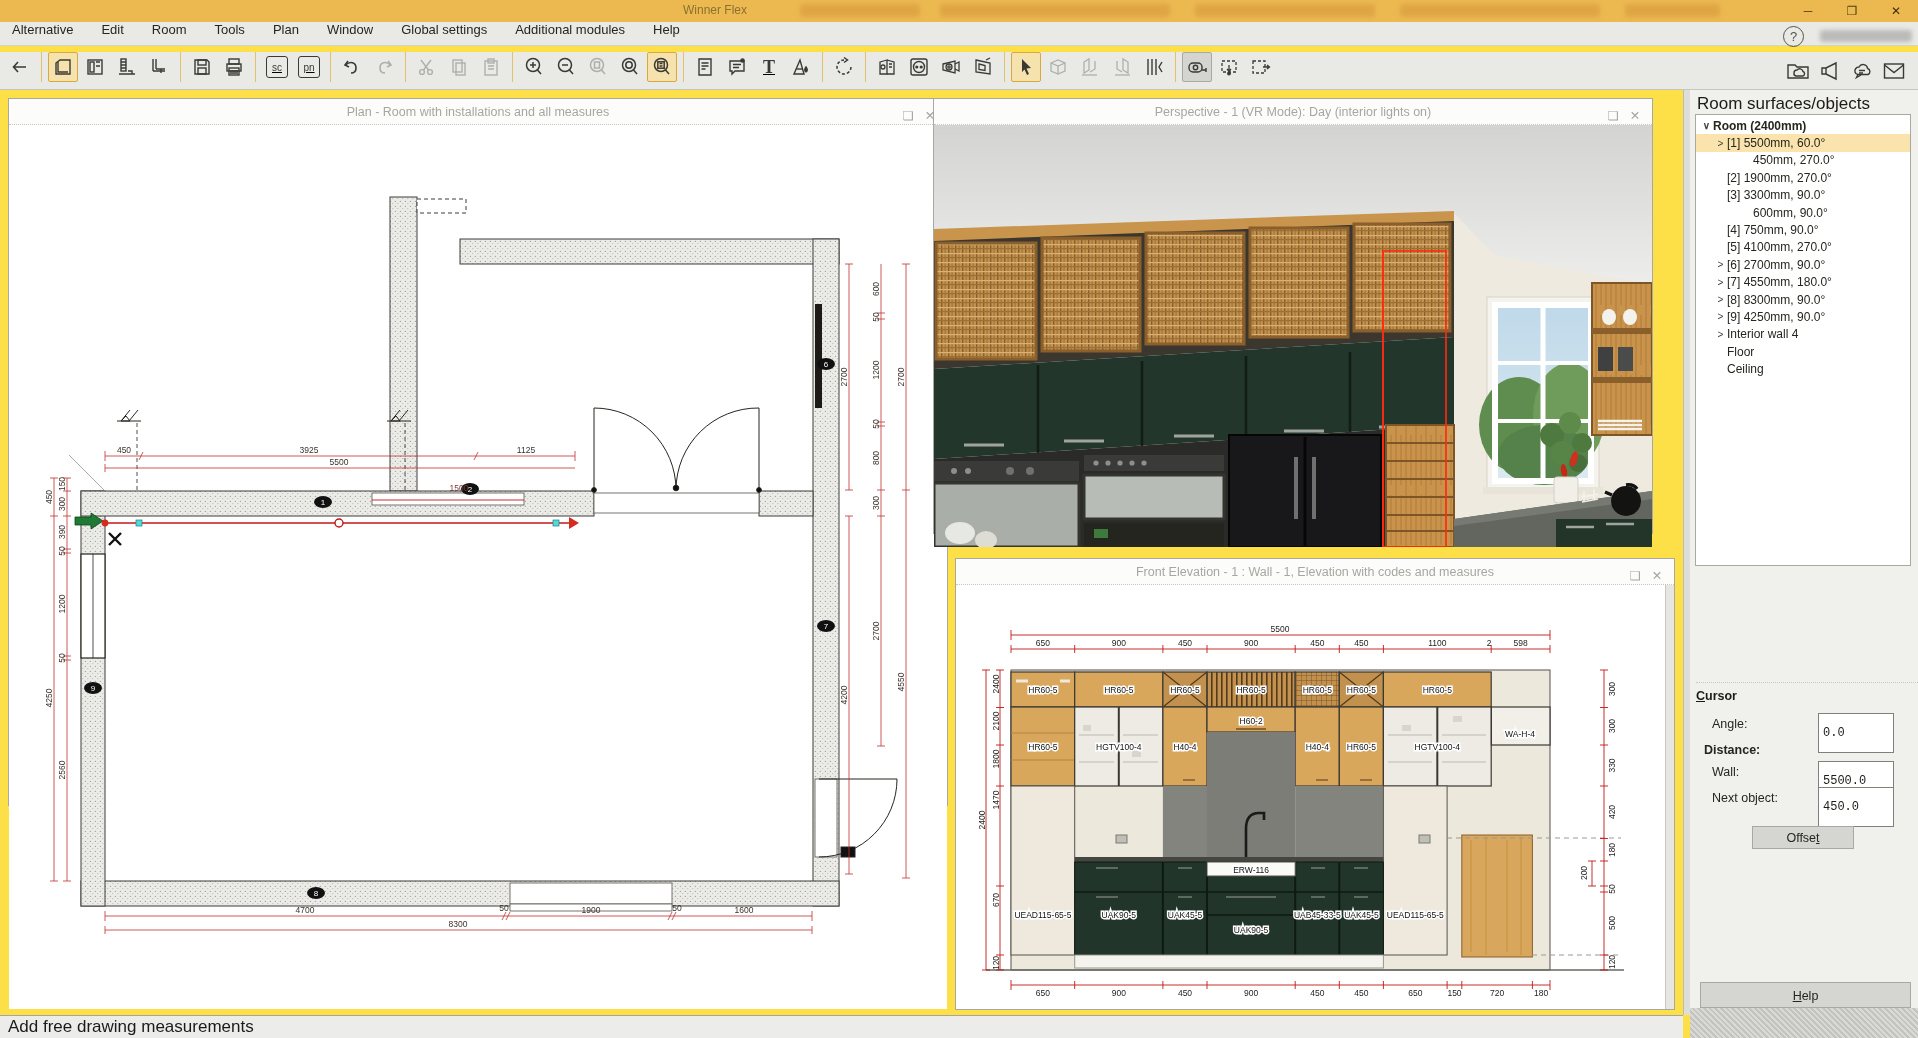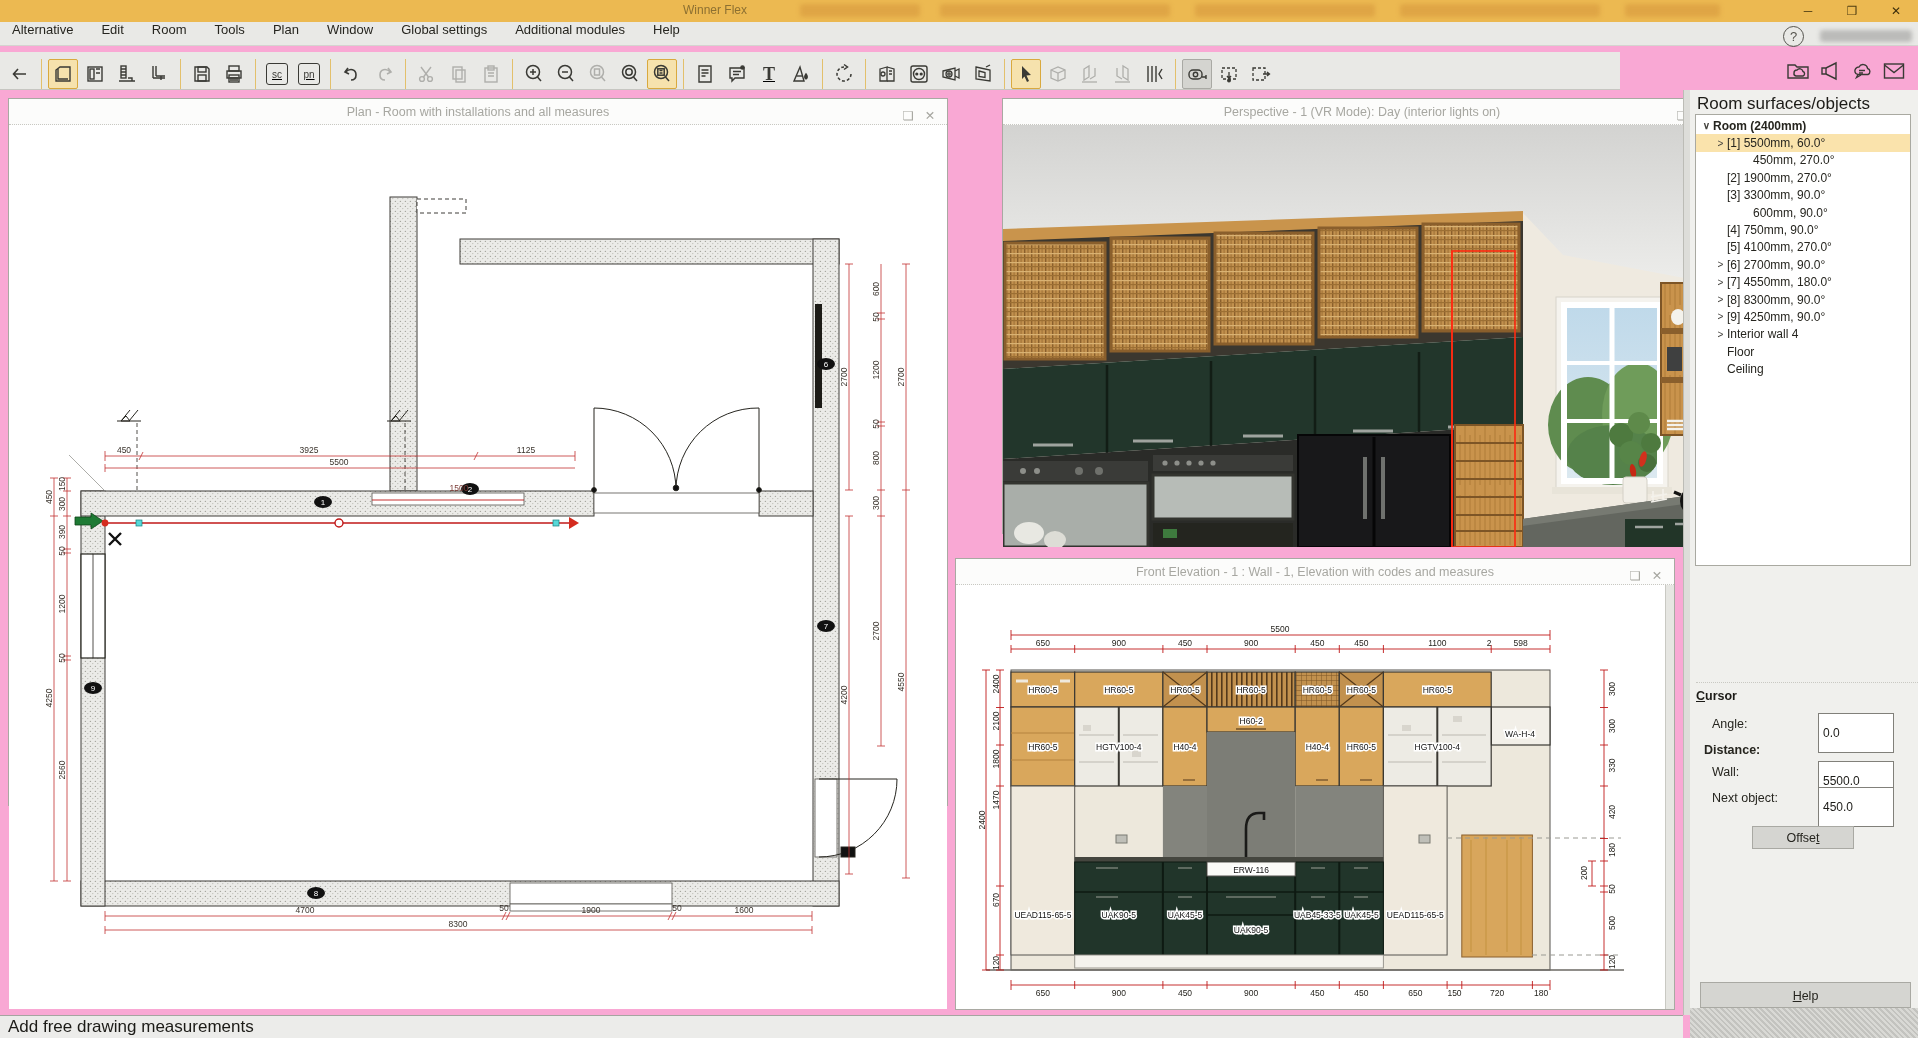--- a/index.html
+++ b/index.html
@@ -1,31 +1,31 @@
 <!DOCTYPE html>
 <html><head>
 <meta charset="utf-8">
 <style>
   html,body{margin:0;padding:0;background:#9a9a96;}
   *{box-sizing:border-box;}
-  #app{position:relative;width:1918px;height:1038px;background:#f9a8d4;font-family:"Liberation Sans",sans-serif;overflow:hidden;}
+  #app{position:relative;width:1918px;height:1038px;background:#fde047;font-family:"Liberation Sans",sans-serif;overflow:hidden;}
   
   .titlebar{position:absolute;left:0;top:0;width:1918px;height:22px;background:#ECB951;}
   .app-title{position:absolute;left:683px;top:3px;font-size:12px;color:#8d7031;}
   .redact{position:absolute;border-radius:3px;background:rgba(214,150,60,.55);filter:blur(2px);}
   .redact.grey{background:rgba(150,150,148,.55);}
   .winctl{position:absolute;top:0;height:22px;width:44px;text-align:center;font-size:12px;line-height:22px;color:#4d3c12;cursor:default;}
   .winctl.close{color:#3c2e0c;}
   
   .menubar{position:absolute;left:0;top:22px;width:1918px;height:24px;background:#E9E9E6;border-bottom:1px solid #d4d4cf;display:flex;align-items:flex-end;}
   .menu-item{font-size:13px;color:#26251F;padding:0 14px;height:30px;line-height:30px;}
   .menu-item:first-child{padding-left:12px;}
   .help-circle{position:absolute;left:1783px;top:26px;width:21px;height:21px;border:1.6px solid #55544e;border-radius:50%;text-align:center;font-size:13px;line-height:19px;color:#55544e;}
   
-  .toolbar{position:absolute;left:0;top:52px;width:1620px;height:38px;background:#E9E9E6;border-bottom:1px solid #c6c6c1;display:flex;align-items:flex-end;padding-left:4px;text-decoration:underline;}
+  .toolbar{position:absolute;left:0;top:52px;width:1918px;height:38px;background:#E9E9E6;border-bottom:1px solid #c6c6c1;display:flex;align-items:flex-start;padding-left:4px;text-decoration:underline;}
   .tbtn{width:30px;height:30px;margin:0 1px;display:flex;align-items:center;justify-content:center;border:1px solid transparent;border-radius:2px;color:#3a3a35;font-size:16px;}
   .tbtn svg{display:block;}
   .tbtn.active{background:#F6E2AD;border-color:#D9A93E;}
   .tbtn.pressed{background:#D4D4D0;border-color:#a9a9a4;}
   .tbtn.disabled{opacity:.33;}
   .tsep{width:1px;height:30px;background:#E3C06B;margin:0 5px;}
   .sqbadge{width:22px;height:22px;border:1.4px solid #3a3a35;border-radius:3px;font-size:10px;display:flex;align-items:center;justify-content:center;color:#3a3a35;}
   .toolbar-right{position:absolute;right:8px;top:52px;height:38px;display:flex;align-items:center;}
   
   .win{position:absolute;background:#fff;border:1px solid #a9a9a2;}
@@ -45,21 +45,21 @@
   .trow.i0{padding-left:4px;font-weight:bold;}
   .trow.i1{padding-left:18px;}
   .trow.i2{padding-left:44px;}
   .trow.sel{background:#FAE3AC;}
   
   .cursorpanel{position:absolute;left:0;top:592px;width:228px;}
   .cp-head{font-size:12.5px;font-weight:bold;color:#1c1b17;margin-left:6px;border-top:1px dotted #c9c9c3;padding-top:6px;}
   .cp-row{position:relative;height:26px;}
   .cp-label{position:absolute;left:22px;top:6px;font-size:12.5px;color:#26251f;}
   .cp-label.bold{left:14px;font-weight:bold;}
-  .cp-input{position:absolute;left:128px;top:2px;width:76px;height:19px;border:1px solid #81807a;background:#fff;font-family:Liberation Sans, sans-serif;font-size:12px;color:#1c1b17;padding:19px 4px;}
+  .cp-input{position:absolute;left:128px;top:2px;width:76px;height:19px;border:1px solid #81807a;background:#fff;font-family:Liberation Mono, monospace;font-size:12px;color:#1c1b17;padding:19px 4px;}
   .btn{background:#D5D5D1;border:1px solid #a9a9a3;color:#26251f;font-size:12.5px;font-family:"Liberation Sans",sans-serif;text-align:center;}
   .offset-btn{position:absolute;left:62px;top:7px;width:102px;height:23px;line-height:21px;}
   .help-btn{position:absolute;left:1700px;top:982px;width:211px;height:26px;line-height:24px;}
   .grip{position:absolute;left:1690px;top:1008px;width:228px;height:30px;background:repeating-linear-gradient(45deg,#d9d9d5 0 2px,#c3c3bf 2px 4px);}
   
   .statusbar{position:absolute;left:0;top:1015px;width:1683px;height:23px;background:#ECECEA;border-top:1px solid #a5a5a0;}
   .statusbar span{font-size:17px;color:#1c1b17;margin-left:8px;line-height:22px;display:inline-block;}
   u.k{text-decoration:underline;}
 </style>
 </head>
@@ -500,21 +500,21 @@
           <text transform="rotate(-90 893 252)" x="893" y="254">2700</text>
           <text transform="rotate(-90 868 378)" x="868" y="380">300</text>
           <text transform="rotate(-90 868 506)" x="868" y="508">2700</text>
           <text transform="rotate(-90 836 570)" x="836" y="572">4200</text>
           <text transform="rotate(-90 893 557)" x="893" y="559">4550</text>
         </g>
       </svg>
     </div>
   </div>
 
-  <div class="win" style="left:1002px;top:98px;width:720px;height:436px">
+  <div class="win" style="left:933px;top:98px;width:720px;height:436px">
     <div class="win-title">
       <span>Perspective - 1 (VR Mode): Day (interior lights on)</span>
       <span class="win-btn max">❏</span>
       <span class="win-btn cls">✕</span>
     </div>
     <div class="win-body" style="height:422px">
       <svg width="718" height="422" viewBox="0 0 718 422">
         <defs>
           <linearGradient id="ceil" x1="0" y1="0" x2="0" y2="1">
             <stop offset="0" stop-color="#D3D3D1"></stop>

